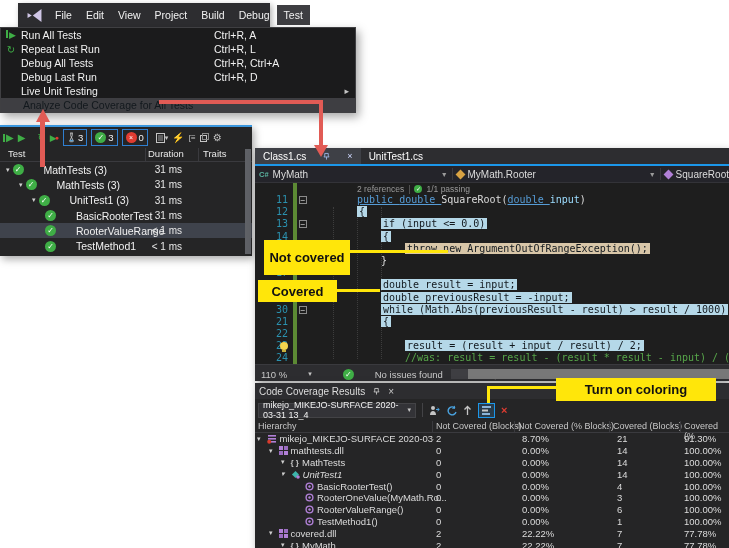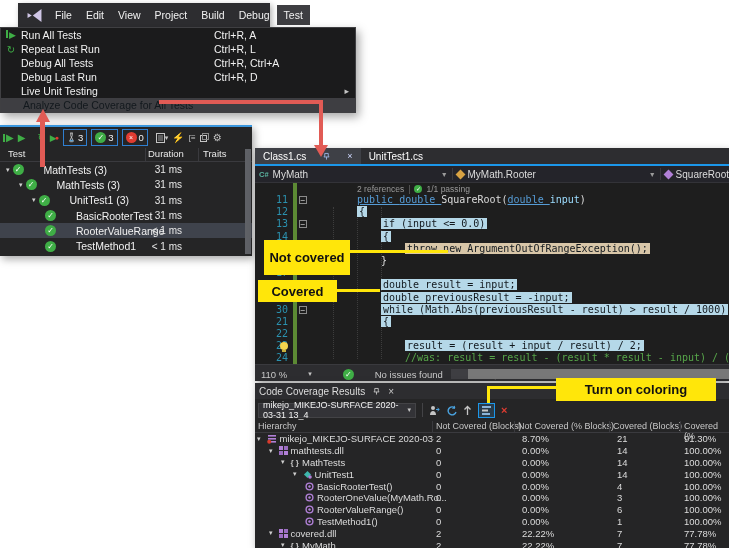--- a/index.html
+++ b/index.html
@@ -434,21 +434,21 @@
               <span class="ns-ico">{ }</span>
             </span>
             <span>MathTests</span>
           </span>
           <span class="cov-val v-nc">0</span>
           <span class="cov-val v-ncp">0.00%</span>
           <span class="cov-val v-c">14</span>
           <span class="cov-val v-cp">100.00%</span>
         </div>
         <div class="cov-row">
-          <span class="cov-name" style="padding-left: 38px;">
+          <span class="cov-name" style="padding-left: 26px; font-style: italic;">
             <span class="t-arrow">▾</span>
             <span style="display: inline-flex;">
               <svg width="9" height="9" viewBox="0 0 9 9">
                 <rect x="2" y="2" width="5" height="5" transform="rotate(45 4.5 4.5)" fill="#3db5ab"></rect>
                 <circle cx="7" cy="7" r="1.8" fill="#b180d7"></circle>
               </svg>
             </span>
             <span>UnitTest1</span>
           </span>
           <span class="cov-val v-nc">0</span>

